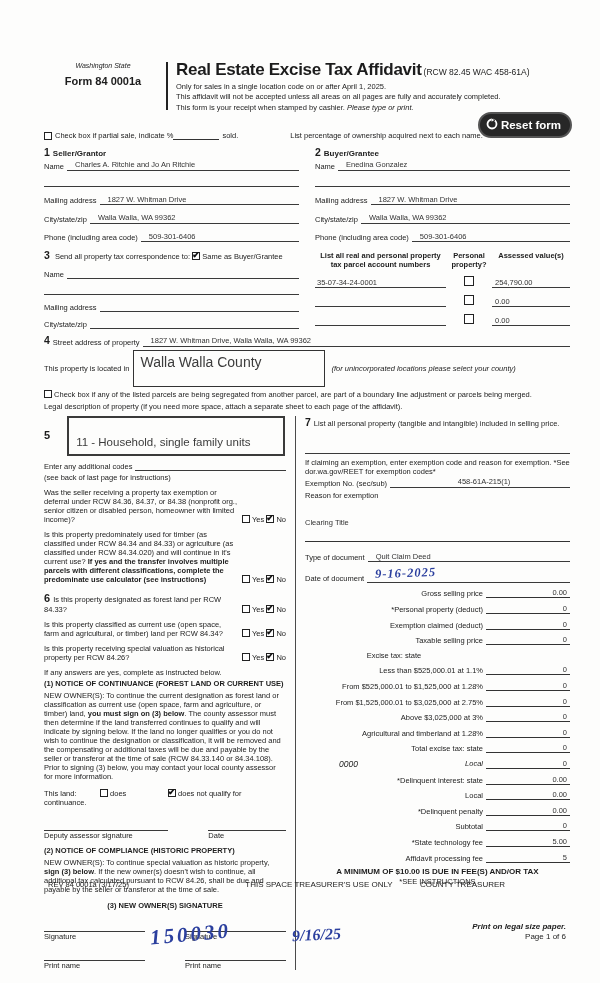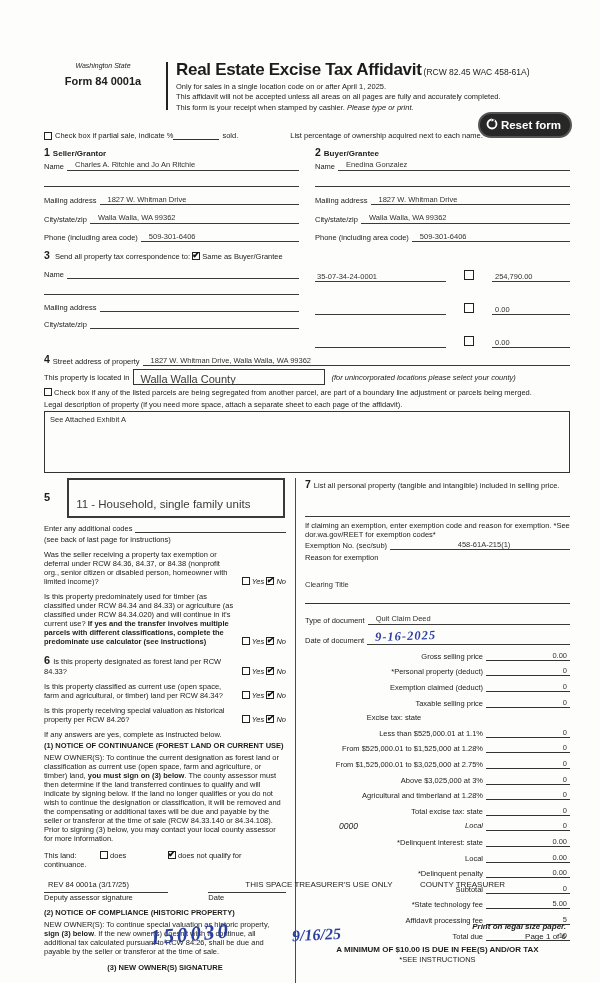--- a/index.html
+++ b/index.html
@@ -40,38 +40,38 @@
   .frow { display:flex; align-items:flex-end; margin-top:8px; }
   .flabel { white-space:nowrap; padding-right:3px; flex:none; }
   .fline { flex:1; border-bottom:0.9px solid #3a3a3a; padding:0 0 0.5px 8px; color:#333; min-height:8px; }
   .cols { display:flex; gap:16px; }
   .col { flex:1; min-width:0; }
   .secnum { font-weight:bold; font-size:10.5px; margin-right:3px; }
   .sechead { font-weight:bold; font-size:8px; }
 
   
   .ptable-head { display:flex; font-weight:bold; text-align:center; margin-top:2px; }
-  .prow { display:flex; align-items:flex-end; margin-top:21px; }
+  .prow { display:flex; align-items:flex-end; margin-top:7px; }
   .pnum { flex:1; border-bottom:0.9px solid #3a3a3a; padding-left:2px; color:#333; min-height:8px; }
   .pcbwrap { width:46px; text-align:center; flex:none; }
   .pcb { display:inline-block; width:10px; height:10px; border:1.1px solid #222; background:#fff; }
   .pval { width:78px; border-bottom:0.9px solid #3a3a3a; padding-left:3px; color:#333; flex:none; min-height:8px; }
 
-  .county-box { border:1.5px solid #333; width:192px; height:16px; font-size:11px; color:#3c3c3c; padding:3px 6px; display:inline-block; vertical-align:middle; }
+  .county-box { border:1.5px solid #333; width:192px; height:37px; font-size:14px; color:#3c3c3c; padding:3px 6px; display:inline-block; vertical-align:middle; }
   .italic-note { font-style:italic; }
   .legal-box { border:1px solid #333; height:62px; padding:3px 5px; margin-top:2px; color:#2f2f2f; }
 
   
   .mid { display:flex; margin-top:5px; }
   .mleft { width:252px; flex:none; padding-right:9px; border-right:1px solid #4a4a4a; }
   .mright { flex:1; padding-left:9px; min-width:0; }
   .use-box { border:2px solid #3a3a3a; width:218px; height:19px; font-size:11.5px; color:#3c3c3c; padding:18px 7px; display:inline-block; }
   .q { display:flex; margin-top:6px; }
   .qtext { flex:1; padding-right:5px; }
-  .qyn { white-space:nowrap; align-self:flex-end; flex:none;font-style:italic; }
+  .qyn { white-space:nowrap; align-self:flex-end; flex:none; }
   .notice-title { font-weight:bold; margin-top:6px; }
   .small-p { margin-top:3px; text-align:left; }
   .landrow { display:flex; margin-top:8px; gap:4px; }
   .sigline2 { display:flex; gap:40px; margin-top:16px; }
   .sigcol { flex:1; }
   .sigcol .line { border-bottom:0.9px solid #3a3a3a; height:10px; }
   .center-bold { text-align:center; font-weight:bold; margin-top:7px; }
 
   
   .trow { display:flex; align-items:flex-end; margin-top:5.6px; }
@@ -206,20 +206,25 @@
       <div class="frow">
         <span class="flabel">Mailing address</span>
         <span class="fline"></span>
       </div>
       <div class="frow">
         <span class="flabel">City/state/zip</span>
         <span class="fline"></span>
       </div>
     </div>
     <div class="col">
+      <div class="ptable-head">
+        <div style="flex:1;">List all real and personal property tax parcel account numbers</div>
+        <div style="width:46px;">Personal property?</div>
+        <div style="width:78px;">Assessed value(s)</div>
+      </div>
       <div class="prow">
         <span class="pnum">35-07-34-24-0001</span>
         <span class="pcbwrap"><span class="pcb"></span></span>
         <span class="pval">254,790.00</span>
       </div>
       <div class="prow">
         <span class="pnum"></span>
         <span class="pcbwrap"><span class="pcb"></span></span>
         <span class="pval">0.00</span>
       </div>
@@ -240,21 +245,20 @@
     <div style="margin-top:3px; display:flex; align-items:center;">
       <span style="margin-right:4px;">This property is located in</span>
       <span class="county-box">Walla Walla County</span>
       <span class="italic-note" style="margin-left:6px;">(for unincorporated locations please select your county)</span>
     </div>
     <div style="margin-top:3px;">
       <span class="cb"></span>
       <span>Check box if any of the listed parcels are being segregated from another parcel, are part of a boundary line adjustment or parcels being merged.</span>
     </div>
     <div style="margin-top:3px;">Legal description of property (if you need more space, attach a separate sheet to each page of the affidavit).</div>
-    <div class="legal-box">See Attached Exhibit A</div>
   </div>
 
   <div class="mid">
 
     <div class="mleft">
       <div style="display:flex; align-items:center; gap:14px;">
         <span class="secnum" style="font-size:11px;">5</span>
         <span class="use-box">11 - Household, single family units</span>
       </div>
       <div class="frow" style="margin-top:6px;">
@@ -451,24 +455,20 @@
             <span class="tlabel">Subtotal</span>
             <span class="tline">0</span>
           </div>
         <div class="trow">
             <span class="tlabel">*State technology fee</span>
             <span class="tline">5.00</span>
           </div>
         <div class="trow">
             <span class="tlabel">Affidavit processing fee</span>
             <span class="tline">5</span>
-          </div>
-        <div class="trow">
-            <span class="tlabel">Total due</span>
-            <span class="tline">10</span>
           </div>
       </div>
       <div class="minimum">A MINIMUM OF $10.00 IS DUE IN FEE(S) AND/OR TAX</div>
       <div class="seeinstr">*SEE INSTRUCTIONS</div>
     </div>
   </div>
 
 </div>
 
 <div class="footer-row">

